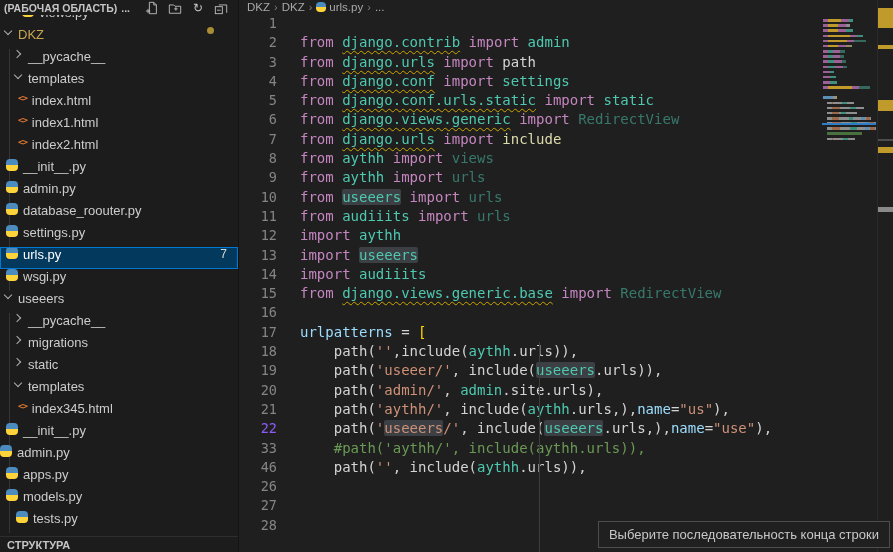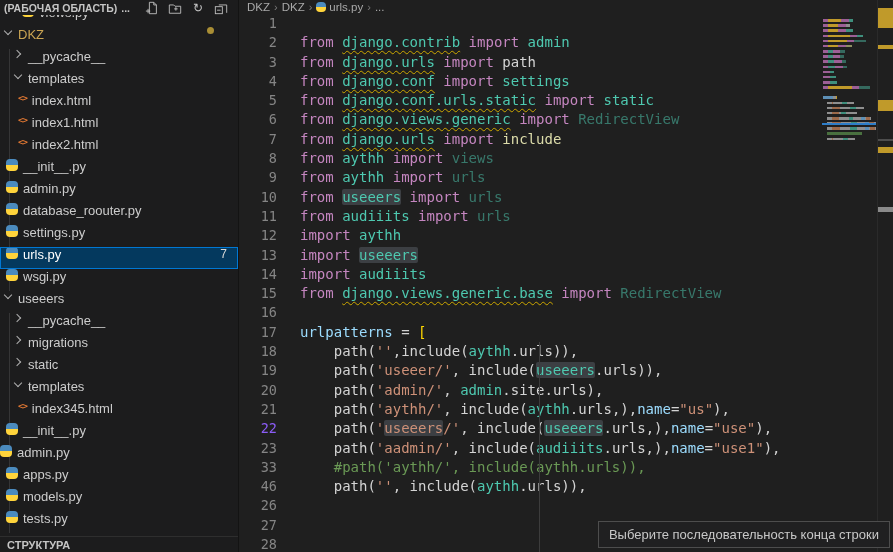--- a/index.html
+++ b/index.html
@@ -158,21 +158,21 @@
           <span class="tlabel">admin.py</span>
         </div>
         <div class="trow" style="top: 467px; padding-left: 6px;">
           <span class="pyico"></span>
           <span class="tlabel">apps.py</span>
         </div>
         <div class="trow" style="top: 489px; padding-left: 6px;">
           <span class="pyico"></span>
           <span class="tlabel">models.py</span>
         </div>
-        <div class="trow" style="top: 511px; padding-left: 6px;">
+        <div class="trow" style="top: 511px; padding-left: 16px;">
           <span class="pyico"></span>
           <span class="tlabel">tests.py</span>
         </div>
       </div>
     <div id="sb-header">
       <span class="ttl">(РАБОЧАЯ ОБЛАСТЬ)</span>
       <span class="more">...</span>
       <span class="acts">
         <span class="ic">
           <svg viewBox="0 0 16 16">
@@ -229,21 +229,20 @@
         <div class="cl"><span class="num">13</span><span class="txt"><span class="tok k">import </span><span class="tok m h">useeers</span></span></div>
         <div class="cl"><span class="num">14</span><span class="txt"><span class="tok k">import </span><span class="tok m">audiiits</span></span></div>
         <div class="cl"><span class="num">15</span><span class="txt"><span class="tok k">from </span><span class="tok m u">django.views.generic.base</span><span class="tok k"> import </span><span class="tok md">RedirectView</span></span></div>
         <div class="cl"><span class="num">16</span><span class="txt"></span></div>
         <div class="cl"><span class="num">17</span><span class="txt"><span class="tok v">urlpatterns</span><span class="tok w"> = </span><span class="tok b">[</span></span></div>
         <div class="cl"><span class="num">18</span><span class="txt"><span class="tok w">    path(</span><span class="tok s">''</span><span class="tok w">,include(</span><span class="tok m">aythh</span><span class="tok w">.urls)),</span></span></div>
         <div class="cl"><span class="num">19</span><span class="txt"><span class="tok w">    path(</span><span class="tok s">'useeer/'</span><span class="tok w">, include(</span><span class="tok m h">useeers</span><span class="tok w">.urls)),</span></span></div>
         <div class="cl"><span class="num">20</span><span class="txt"><span class="tok w">    path(</span><span class="tok s">'admin/'</span><span class="tok w">, </span><span class="tok m">admin</span><span class="tok w">.site.urls),</span></span></div>
         <div class="cl"><span class="num">21</span><span class="txt"><span class="tok w">    path(</span><span class="tok s">'aythh/'</span><span class="tok w">, include(</span><span class="tok m">aythh</span><span class="tok w">.urls,),</span><span class="tok v">name</span><span class="tok w">=</span><span class="tok s">"us"</span><span class="tok w">),</span></span></div>
         <div class="cl active"><span class="num">22</span><span class="txt"><span class="tok w">    path(</span><span class="tok s">'</span><span class="tok s h">useeers</span><span class="tok s">/'</span><span class="tok w">, include(</span><span class="tok m h">useeers</span><span class="tok w">.urls,),</span><span class="tok v">name</span><span class="tok w">=</span><span class="tok s">"use"</span><span class="tok w">),</span></span></div>
-        <div class="cl"><span class="num">23</span><span class="txt"><span class="tok w">    path(</span><span class="tok s">'aadmin/'</span><span class="tok w">, include(</span><span class="tok m">audiiits</span><span class="tok w">.urls,),</span><span class="tok v">name</span><span class="tok w">=</span><span class="tok s">"use1"</span><span class="tok w">),</span></span></div>
         <div class="cl"><span class="num">33</span><span class="txt"><span class="tok c">    #path('aythh/', include(aythh.urls)),</span></span></div>
         <div class="cl"><span class="num">46</span><span class="txt"><span class="tok w">    path(</span><span class="tok s">''</span><span class="tok w">, include(</span><span class="tok m">aythh</span><span class="tok w">.urls)),</span></span></div>
         <div class="cl"><span class="num">26</span><span class="txt"></span></div>
         <div class="cl"><span class="num">27</span><span class="txt"></span></div>
         <div class="cl"><span class="num">28</span><span class="txt"></span></div>
       </div>
     <div id="indent-guide"></div>
     <div id="minimap">
         <div class="mml" style="top: 19.15px;">
           <span style="width: 4.75px; background: rgb(156, 95, 150);"></span>

